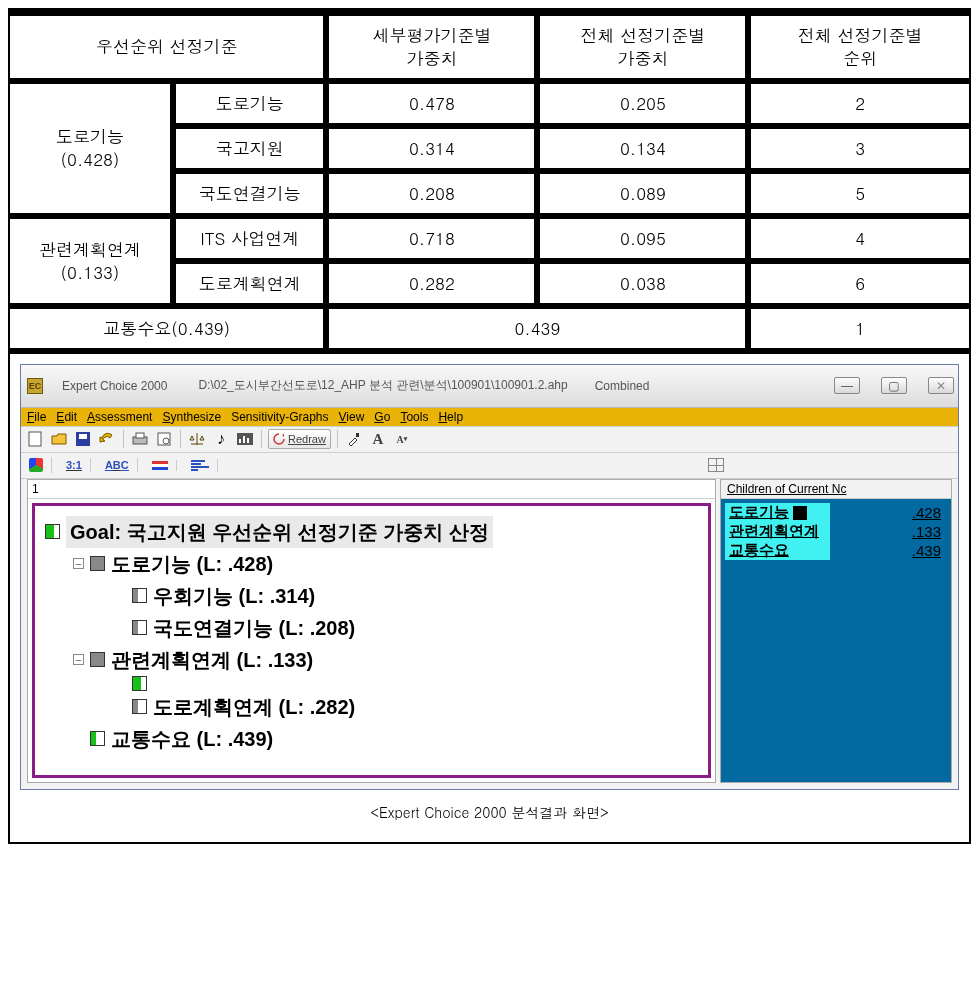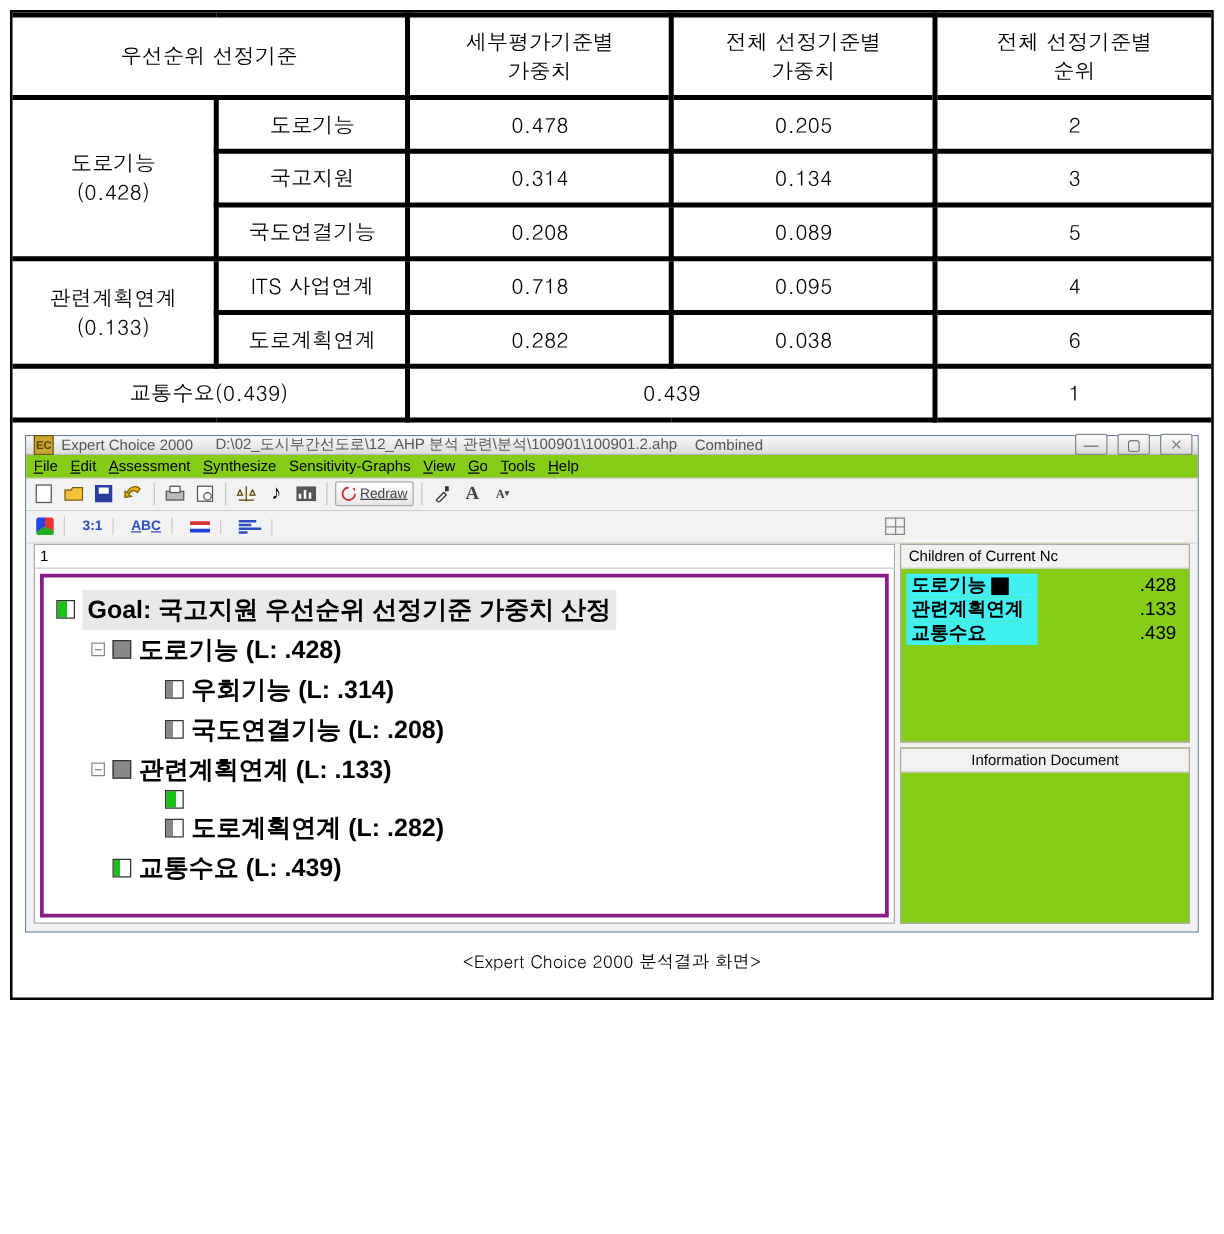--- a/index.html
+++ b/index.html
@@ -15,21 +15,21 @@
     width: 963px;
   }
 
   
   table.data {
     width: 100%;
     border-collapse: collapse;
     font-size: 17px;
   }
   table.data th, table.data td {
-    border: 4px solid #000000;
+    border: 6px solid #000000;
     padding: 8px 6px;
     text-align: center;
     vertical-align: middle;
     line-height: 1.35;
   }
   table.data thead th {
     border-bottom: 3px double #000;
     font-weight: 400;
   }
   table.data thead th:first-child { border-left: none; }
@@ -44,24 +44,24 @@
   }
   .ec-window {
     border: 1px solid #6a7aa6;
     background: #f2f2f2;
     font-family: Tahoma, Verdana, sans-serif;
     font-size: 12px;
   }
   .ec-titlebar {
     background: linear-gradient(#f9f9f9, #dcdcdc);
     border-bottom: 1px solid #b8b8b8;
-    height: 15px;
+    height: 43px;
     display: flex;
     align-items: center;
-    gap: 6px;
+    gap: 19px;
     padding: 0 4px 0 6px;
     text-align: center;
   }
   .ec-titlebar .app-icon {
     width: 16px; height: 16px;
     background: #c7a531;
     border: 1px solid #6b5a10;
     display: inline-flex;
     align-items: center; justify-content: center;
     font-size: 9px; color: #5a4300; font-weight: bold;
@@ -75,21 +75,21 @@
     border: 1px solid #888; border-radius: 2px;
     background: linear-gradient(#fefefe, #d9d9d9);
     display: inline-flex; align-items: center; justify-content: center;
     font-size: 12px; color: #555;
     margin-left: 2px;
     font-family: Arial, sans-serif;
   }
   .ec-titlebar .close { color: #888; }
 
   .ec-menubar {
-    background: #84cc16;
+    background: #eab308;
     border-bottom: 1px solid #cfcfcf;
     padding: 2px 6px;
     display: flex;
     gap: 10px;
     font-size: 12px;
     color: #000;
   }
   .ec-menubar .menu-item { cursor: default; }
   .ec-menubar .menu-item .ul { text-decoration: underline; }
 
@@ -129,20 +129,21 @@
     align-items: center;
     gap: 10px;
     font-size: 11px;
     height: 26px;
   }
   .ec-toolbar2 .tab {
     display: inline-flex; align-items: center; gap: 3px;
     padding: 1px 8px 1px 4px;
     border-right: 1px solid #ccc;
     color: #333;
+    text-decoration: underline;
   }
   .cube-icon {
     width: 14px; height: 14px;
     background: conic-gradient(#e33 0 33%, #2a2 33% 66%, #24e 66% 100%);
     border-radius: 2px;
     display: inline-block;
   }
   .ec-toolbar2 .ratio { color: #2d4ebd; font-weight: bold; }
   .ec-toolbar2 .abc-label { color: #2d4ebd; font-weight: bold; }
   .ec-toolbar2 .bars { display: inline-flex; flex-direction: column; gap: 1px; }
@@ -222,23 +223,23 @@
   .tree-row .label { font-weight: 700; color: #000; white-space: nowrap; }
   .tree-row.goal .label { background: #e9e9e9; padding: 0 4px; }
 
   .ec-right {
     width: 232px;
     display: flex;
     flex-direction: column;
     gap: 4px;
   }
   .ec-panel {
-    background: #84cc16;
+    background: #0369a1;
     border: 1px solid #aaa;
-    display: flex; flex-direction: column;
+    display: flex; flex-direction: column; text-decoration: underline;
   }
   .ec-panel .panel-title {
     font-size: 12px;
     text-align: left;
     padding: 2px 6px;
     background: #f2f2f2;
     border-bottom: 1px solid #ccc;
   }
   .ec-panel.children .panel-title { text-align: left; }
   .ec-panel.info .panel-title { text-align: center; }
@@ -536,24 +537,20 @@
               <div class="row">
                 <span class="name">관련계획연계</span>
                 <span class="val">.133</span>
               </div>
               <div class="row">
                 <span class="name">교통수요</span>
                 <span class="val">.439</span>
               </div>
             </div>
           </div>
-          <div class="ec-panel info">
-            <div class="panel-title">Information Document</div>
-            <div class="panel-body"></div>
-          </div>
         </div>
       </div>
     </div>
 
     <div class="caption">&lt;Expert Choice 2000 분석결과 화면&gt;</div>
   </div>
 
 </div>
 
 </body></html>

